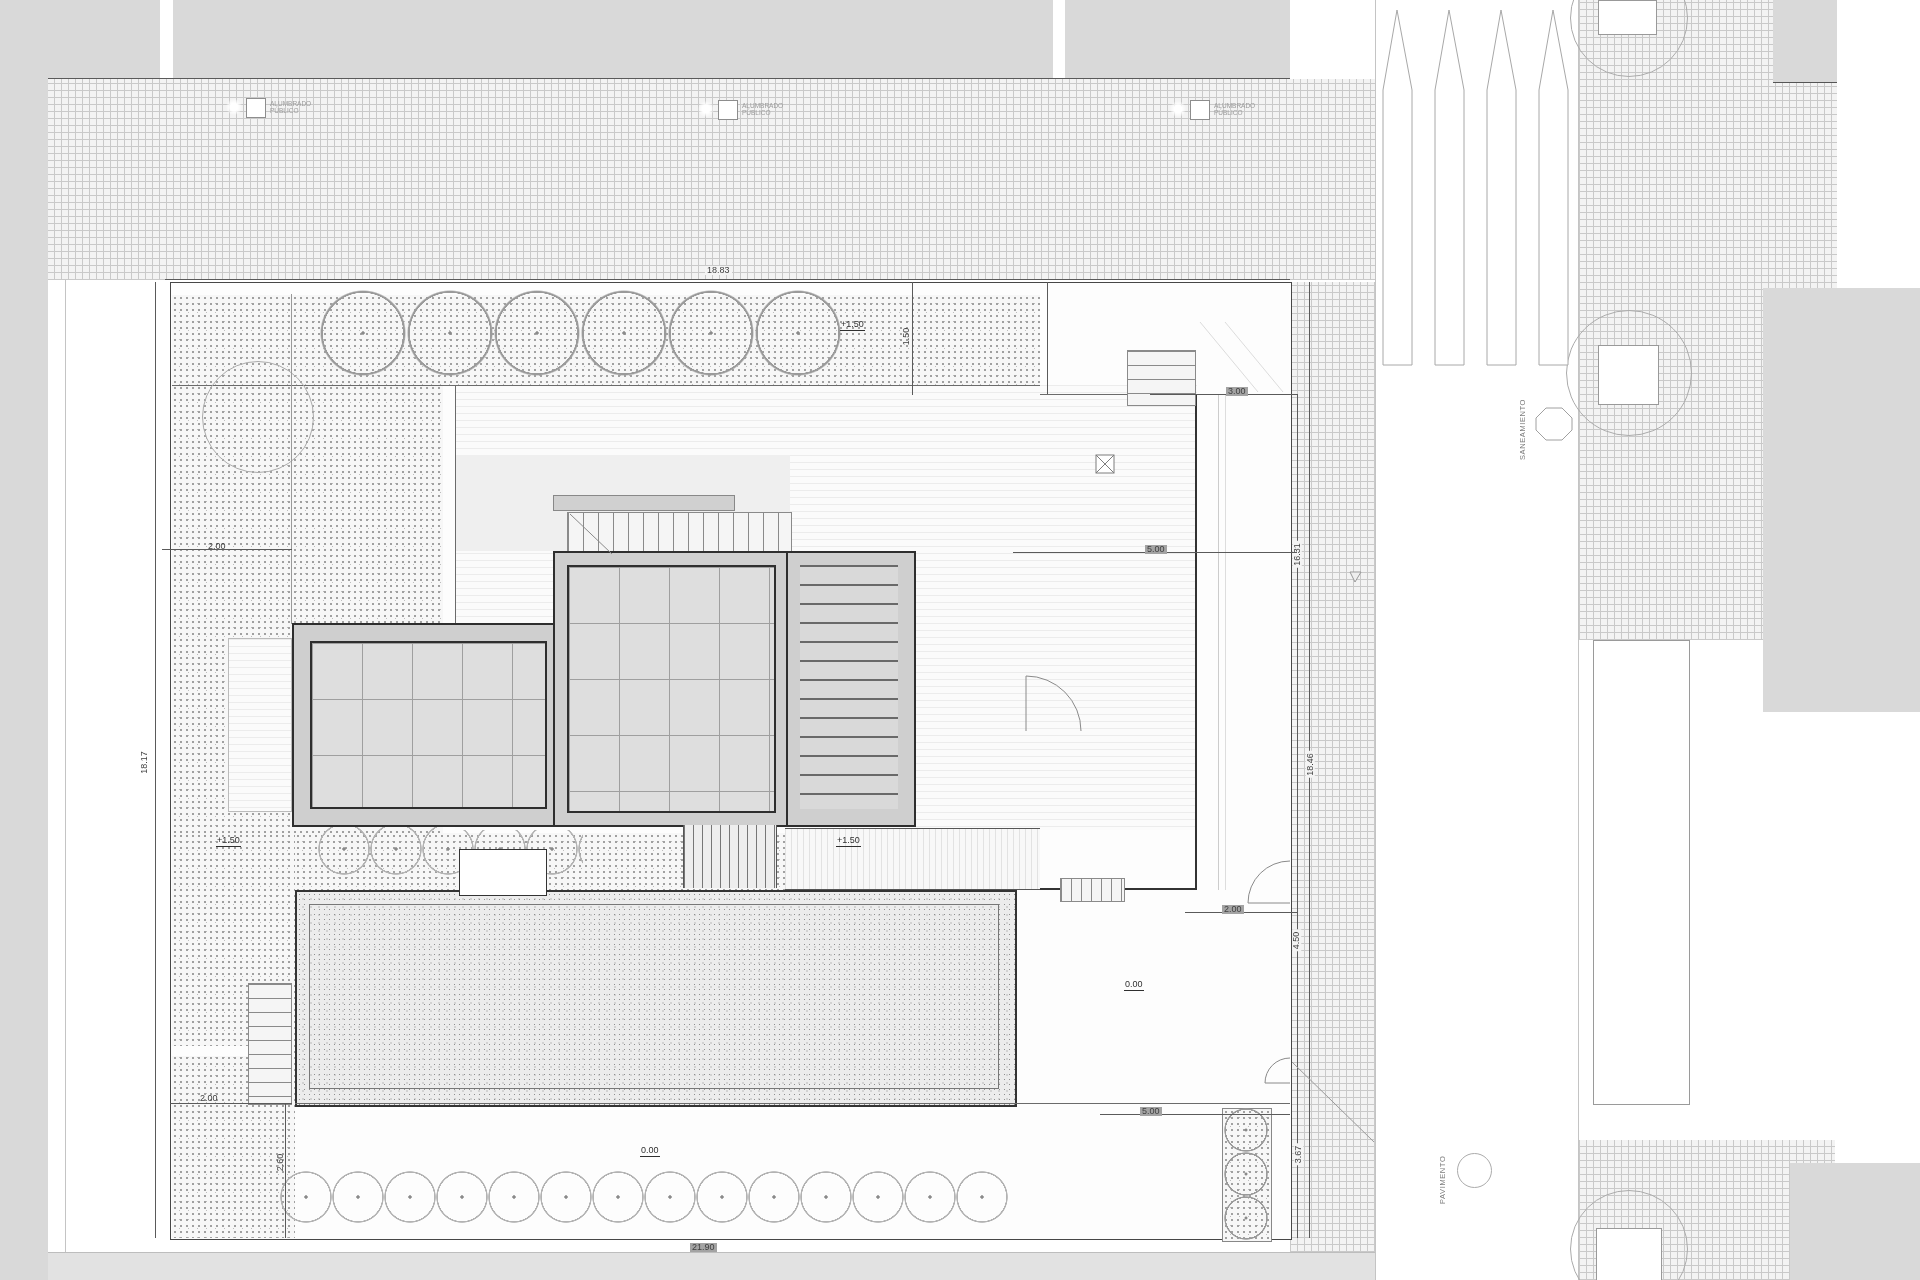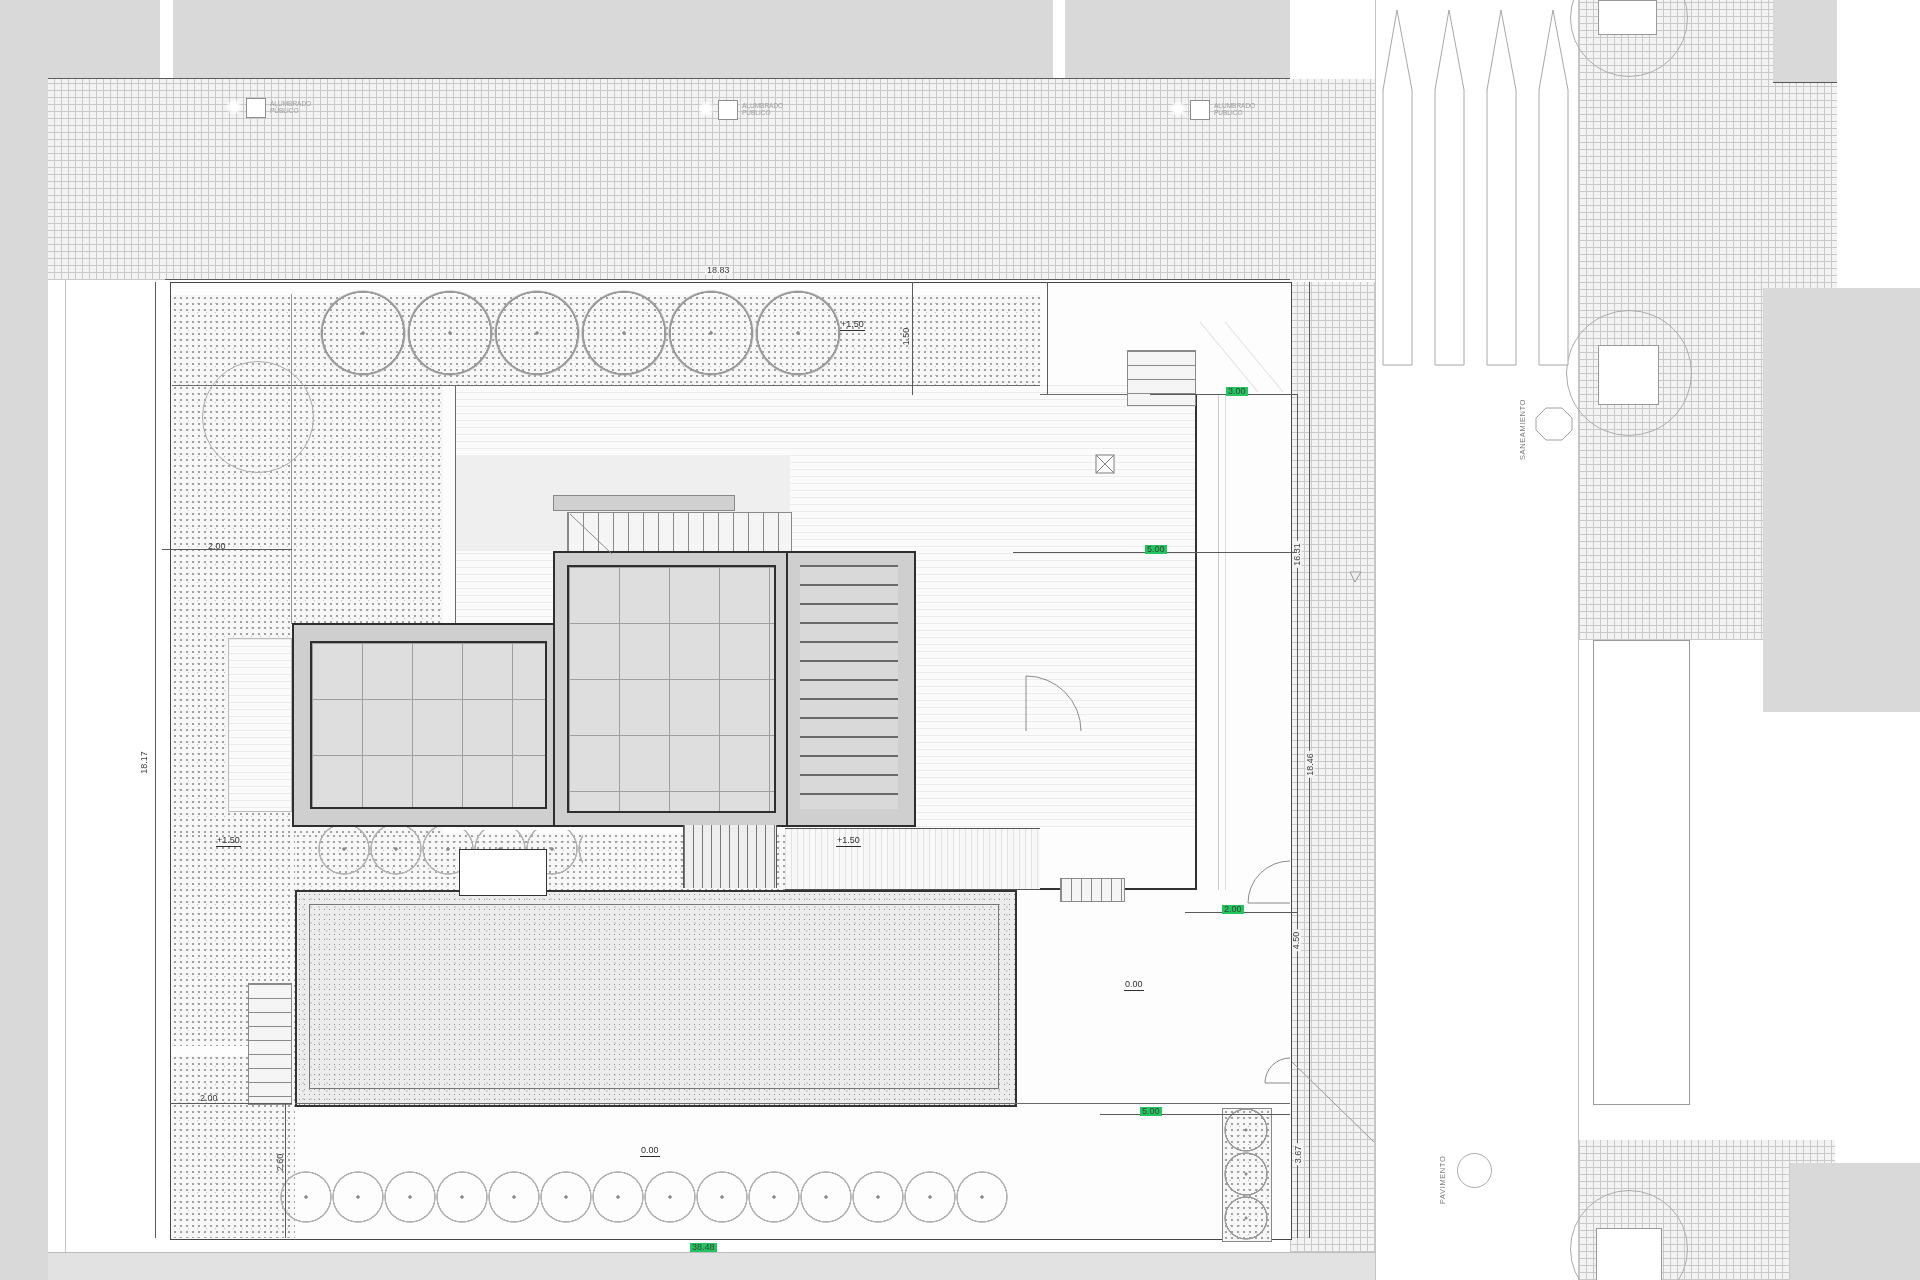--- a/index.html
+++ b/index.html
@@ -52,21 +52,21 @@
      radial-gradient(circle at 24px 22px,transparent 0 20px,#9a9a9a 20.3px 21.3px,transparent 22px);
      background-size:48px 44px;background-repeat:repeat-y;}
   .circle{border:1px solid #ababab;border-radius:50%;background:transparent;}
   
   .dline{background:#5a5a5a;}
   .wline{background:#6b6b6b;}
   .thin{background:#c4c4c4;}
   
   .dim{font-size:9px;color:#3f3f3f;white-space:nowrap;line-height:1;}
   .dim.mask{background:#f4f4f4;padding:0 2px;}
-  .dim.maskw{background:#22c55e;padding:0 2px;}
+  .dim.maskw{background:#a3a3a3;padding:0 2px;}
   .rot{transform:rotate(-90deg);transform-origin:center;}
   .lvl{font-size:9px;color:#2f2f2f;border-bottom:1px solid #2f2f2f;padding:0 1px 1px;white-space:nowrap;line-height:1;}
   .lamplabel{font-size:6.5px;line-height:1.15;color:#9a9a9a;white-space:nowrap;}
   .vtext{writing-mode:vertical-rl;transform:rotate(180deg);font-size:7.5px;letter-spacing:.6px;color:#7d7d7d;white-space:nowrap;}
   .lampbox{width:18px;height:18px;background:#fff;border:1px solid #8d8d8d;}
   .glow{width:16px;height:16px;border-radius:50%;
         background:radial-gradient(circle,#fff 35%,rgba(255,255,255,0) 75%);}
   svg.overlay{position:absolute;left:0;top:0;pointer-events:none;}
 </style>
 </head>
@@ -215,21 +215,21 @@
   <div class="abs dline" style="left:170px;top:1103px;width:122px;height:1px;"></div>
   <div class="abs dim" style="left:200px;top:1094px;">2.00</div>
 
   <div class="abs dline" style="left:285px;top:1103px;width:1px;height:135px;"></div>
   <div class="abs dim rot" style="left:272px;top:1158px;">2.60</div>
 
   <div class="abs dline" style="left:912px;top:282px;width:1px;height:113px;"></div>
   <div class="abs dim rot" style="left:898px;top:332px;">1.50</div>
   <div class="abs dline" style="left:1047px;top:282px;width:1px;height:112px;"></div>
 
-  <div class="abs dim maskw" style="left:690px;top:1243px;">38.48</div>
+  <div class="abs dim maskw" style="left:690px;top:1243px;">21.90</div>
 
   <div class="abs lvl" style="left:840px;top:320px;">+1.50</div>
   <div class="abs lvl" style="left:216px;top:836px;">+1.50</div>
   <div class="abs lvl" style="left:836px;top:836px;">+1.50</div>
   <div class="abs lvl" style="left:1124px;top:980px;">0.00</div>
   <div class="abs lvl" style="left:640px;top:1146px;">0.00</div>
 
   <div class="abs" style="left:48px;top:1252px;width:1327px;height:28px;background:#e2e2e2;border-top:1px solid #bdbdbd;"></div>
 
   <svg class="overlay" width="1920" height="1280" viewBox="0 0 1920 1280">

